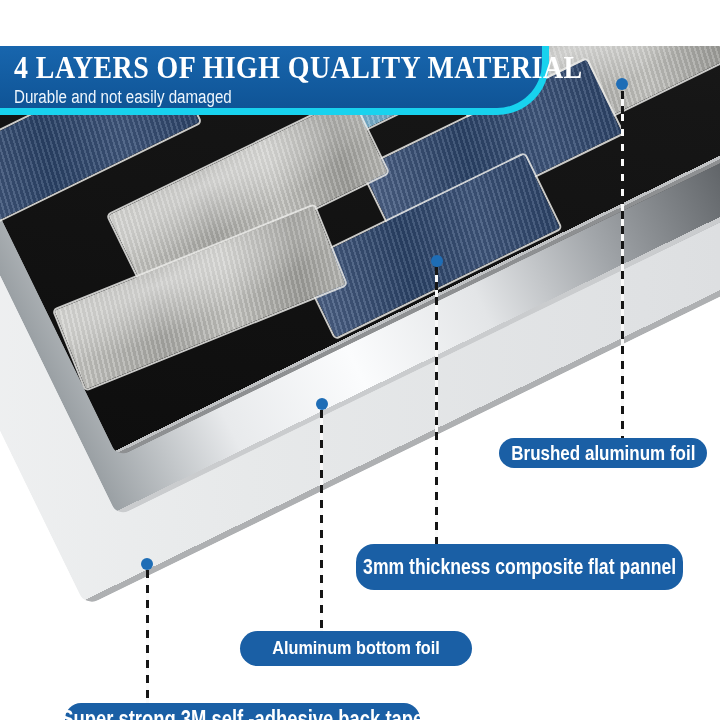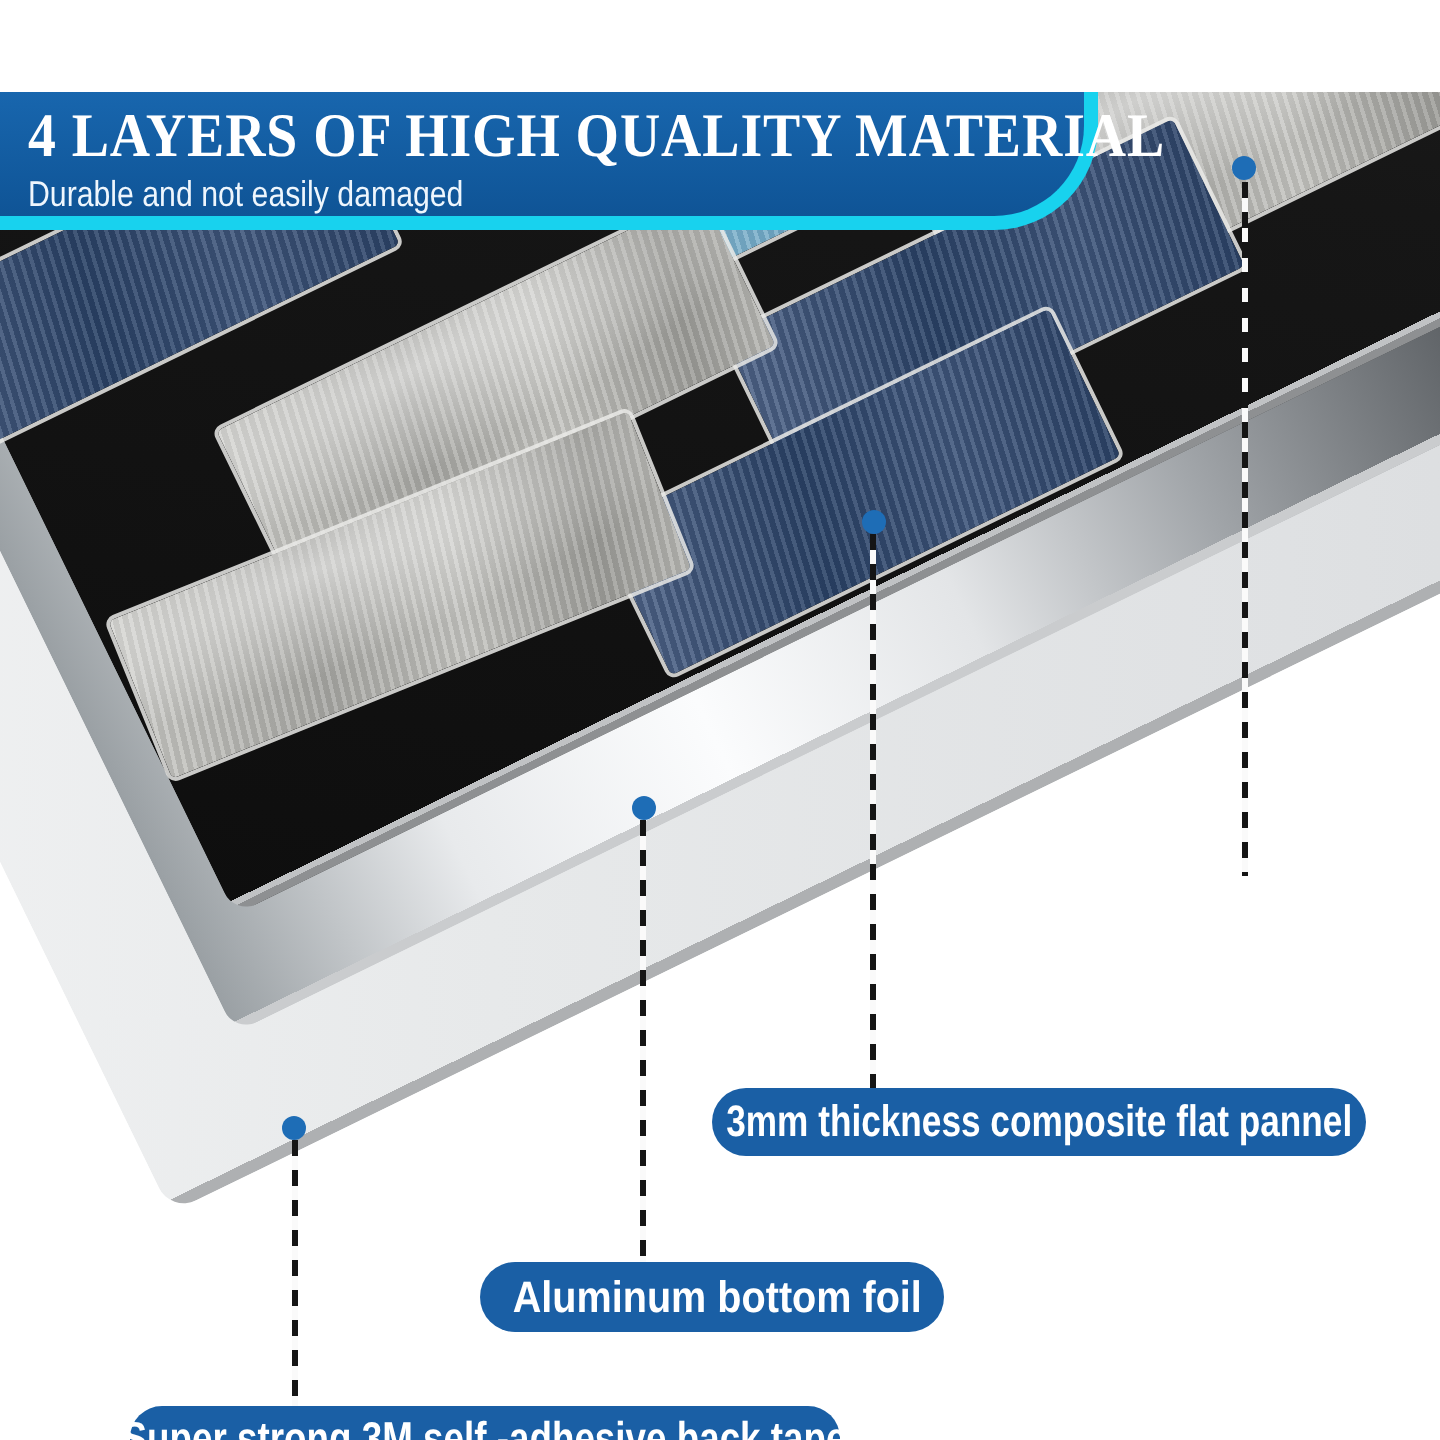--- a/index.html
+++ b/index.html
@@ -63,22 +63,22 @@
 
   
   .vline{position:absolute;width:3px;z-index:20;
     background:repeating-linear-gradient(180deg,#151515 0 8px,#fafafa 8px 15px);}
   .dot{position:absolute;width:12px;height:12px;border-radius:50%;
     background:#1e6db6;z-index:21;}
   .pill{position:absolute;z-index:30;background:#1a5fa5;color:#fff;
     display:flex;align-items:center;justify-content:center;font-weight:700;}
   .pill span{white-space:nowrap;display:inline-block;transform:scaleX(var(--sx,0.85));}
   .pill-brushed{left:499px;top:392px;width:208px;height:30px;border-radius:16px;font-size:20px;--sx:.85;}
-  .pill-panel{left:356px;top:498px;width:327px;height:34px;border-radius:18px;font-size:22px;--sx:.8;}
-  .pill-foil{left:240px;top:585px;width:232px;height:35px;border-radius:18px;font-size:22px;justify-content:flex-end;--sx:.9;}
+  .pill-panel{left:356px;top:498px;width:327px;height:46px;border-radius:18px;font-size:22px;--sx:.8;}
+  .pill-foil{left:240px;top:585px;width:232px;height:35px;border-radius:18px;font-size:18px;--sx:.9;}
   .pill-tape{left:65px;top:657px;width:355px;height:32px;border-radius:17px;font-size:23px;--sx:.8;}
 </style>
 </head>
 <body>
 
 <div id="stage">
 
   <div class="sheet sheet-tape"></div>
   <div class="sheet sheet-foil"></div>
   <div class="sheet sheet-panel"></div>
@@ -102,20 +102,23 @@
   <div class="vline" style="left:621px;top:45px;height:347px;"></div>
   <div class="vline" style="left:435px;top:221px;height:277px;"></div>
   <div class="vline" style="left:320px;top:364px;height:221px;"></div>
   <div class="vline" style="left:146px;top:524px;height:133px;"></div>
 
   <div class="dot" style="left:616px;top:32px;"></div>
   <div class="dot" style="left:431px;top:209px;"></div>
   <div class="dot" style="left:316px;top:352px;"></div>
   <div class="dot" style="left:141px;top:512px;"></div>
 
+  <div class="pill pill-brushed">
+    <span>Brushed aluminum foil</span>
+  </div>
   <div class="pill pill-panel">
     <span>3mm thickness composite flat pannel</span>
   </div>
   <div class="pill pill-foil">
     <span>Aluminum bottom foil</span>
   </div>
   <div class="pill pill-tape">
     <span>Super strong 3M self -adhesive back tape</span>
   </div>
 

